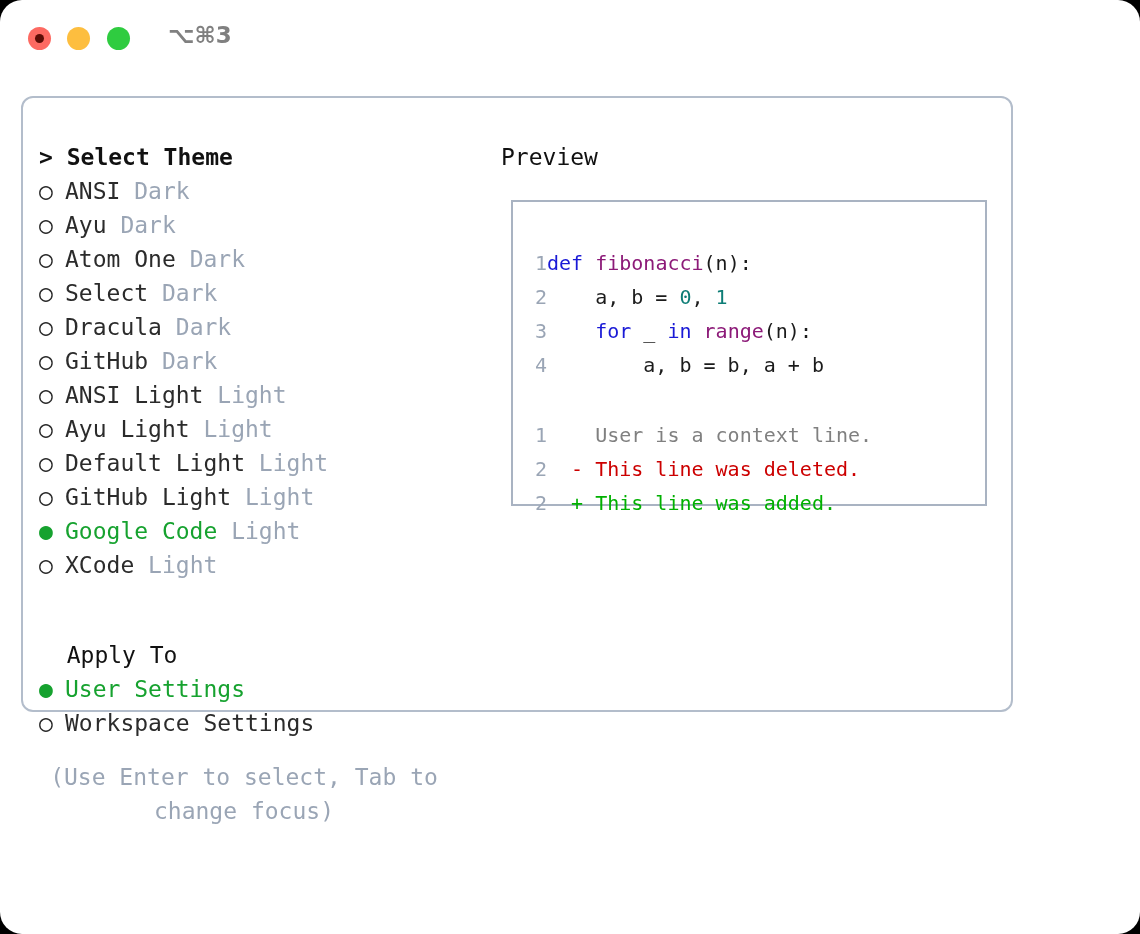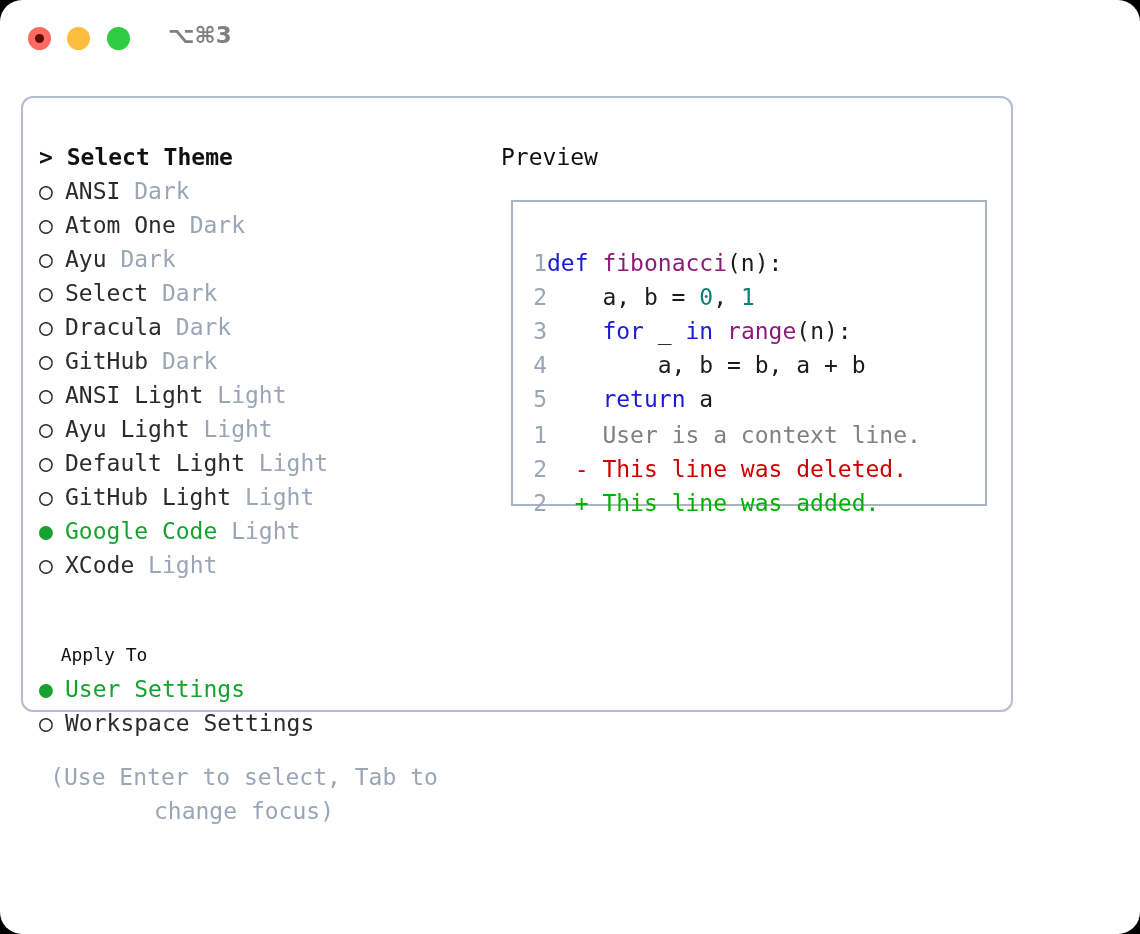--- a/index.html
+++ b/index.html
@@ -94,21 +94,21 @@
     display: inline-block;
     width: 26px;
     color: #2b2b2b;
   }
   .bullet.sel  { color: #16a22f; }
   .label.sel   { color: #16a22f; }
   .variant     { color: #9aa5b5; }
   .section-title {
     height: 34px;
     line-height: 34px;
-    font-size: 18px;
+    font-size: 23px;
     white-space: pre;
     color: #111111;
   }
   .spacer-lg { height: 56px; }
 
   #hint {
     position: absolute;
     left: 16px;
     top: 662px;
     width: 410px;
@@ -137,21 +137,21 @@
     top: 60px;
     width: 476px;
     height: 306px;
     border: 2px solid #a9b3c2;
     background: #ffffff;
     box-sizing: border-box;
   }
   .code-line {
     height: 34px;
     line-height: 34px;
-    font-size: 23px;
+    font-size: 20px;
     white-space: pre;
     color: #1b1b1b;
   }
   #code-body {
     position: absolute;
     left: 12px;
     top: 44px;
   }
   #diff-body {
     position: absolute;
@@ -184,22 +184,22 @@
     <div class="traffic" id="dot-max"></div>
     <div id="shortcut">⌥⌘3</div>
   </div>
 
   <div id="panel">
 
     <div id="left-col">
       <div class="row header">&gt; Select Theme</div>
       <div id="theme-list">
           <div class="row"><span class="bullet">○</span><span class="label">ANSI</span><span class="variant"> Dark</span></div>
+          <div class="row"><span class="bullet">○</span><span class="label">Ayu</span><span class="variant"> Dark</span></div>
           <div class="row"><span class="bullet">○</span><span class="label">Atom One</span><span class="variant"> Dark</span></div>
-          <div class="row"><span class="bullet">○</span><span class="label">Ayu</span><span class="variant"> Dark</span></div>
           <div class="row"><span class="bullet">○</span><span class="label">Select</span><span class="variant"> Dark</span></div>
           <div class="row"><span class="bullet">○</span><span class="label">Dracula</span><span class="variant"> Dark</span></div>
           <div class="row"><span class="bullet">○</span><span class="label">GitHub</span><span class="variant"> Dark</span></div>
           <div class="row"><span class="bullet">○</span><span class="label">ANSI Light</span><span class="variant"> Light</span></div>
           <div class="row"><span class="bullet">○</span><span class="label">Ayu Light</span><span class="variant"> Light</span></div>
           <div class="row"><span class="bullet">○</span><span class="label">Default Light</span><span class="variant"> Light</span></div>
           <div class="row"><span class="bullet">○</span><span class="label">GitHub Light</span><span class="variant"> Light</span></div>
           <div class="row"><span class="bullet sel">●</span><span class="label sel">Google Code</span><span class="variant"> Light</span></div>
           <div class="row"><span class="bullet">○</span><span class="label">XCode</span><span class="variant"> Light</span></div>
         </div>
@@ -214,21 +214,20 @@
     <div id="hint">(Use Enter to select, Tab to change focus)</div>
 
     <div id="right-col">
       <div id="preview-title">Preview</div>
       <div id="preview-box">
         <div id="code-body">
             <div class="code-line"><span class="ln">1</span><span class="kw">def </span><span class="fn">fibonacci</span><span class="punc">(n):</span></div>
             <div class="code-line"><span class="ln">2</span><span class="punc">    a, b = </span><span class="num">0</span><span class="punc">, </span><span class="num">1</span></div>
             <div class="code-line"><span class="ln">3</span><span class="punc">    </span><span class="kw">for</span><span class="punc"> _ </span><span class="kw">in</span><span class="punc"> </span><span class="fn">range</span><span class="punc">(n):</span></div>
             <div class="code-line"><span class="ln">4</span><span class="punc">        a, b = b, a + b</span></div>
-            <div class="code-line"><span class="ln">5</span><span class="punc">    </span><span class="kw">return</span><span class="punc"> a</span></div>
           </div>
         <div id="diff-body">
             <div class="code-line"><span class="ln">1</span><span class="ctx">   </span><span class="ctx"> User is a context line.</span></div>
             <div class="code-line"><span class="ln">2</span><span class="del">  -</span><span class="del"> This line was deleted.</span></div>
             <div class="code-line"><span class="ln">2</span><span class="add">  +</span><span class="add"> This line was added.</span></div>
           </div>
       </div>
     </div>
 
   </div>

